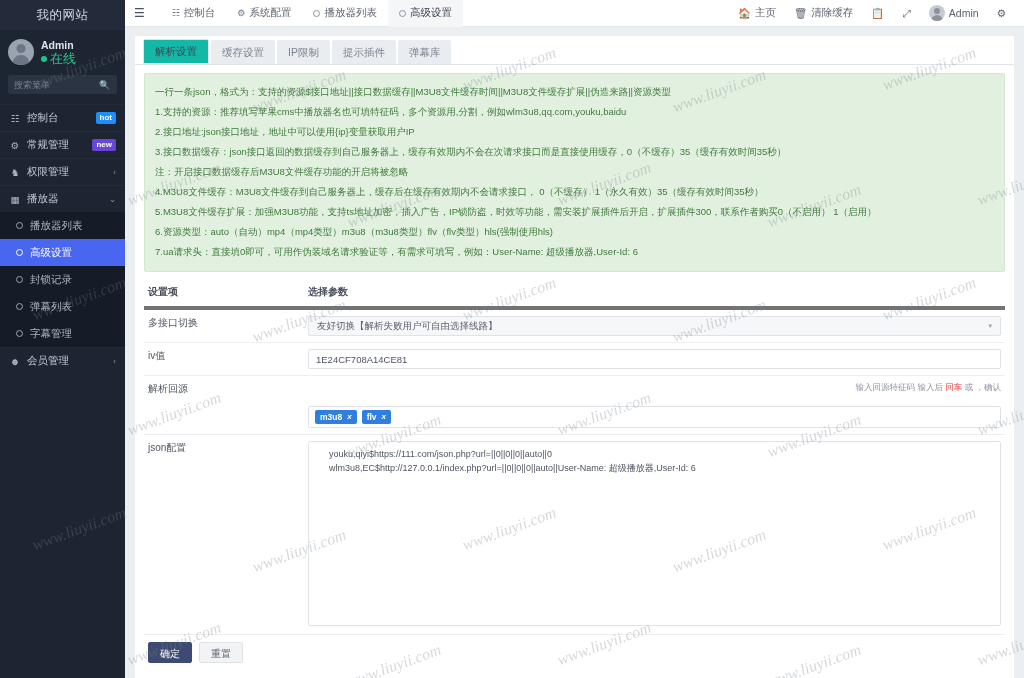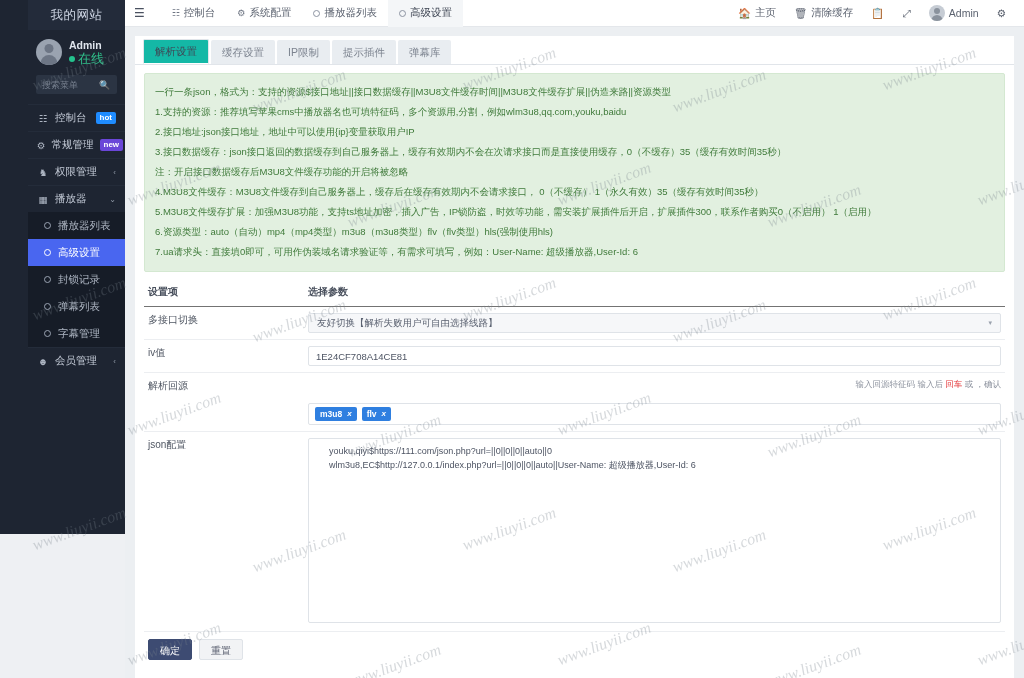--- a/index.html
+++ b/index.html
@@ -7,26 +7,25 @@
     width: 1024px; height: 678px;
     font-family: "Liberation Sans", "DejaVu Sans", sans-serif;
     font-size: 12px;
     background: #eef0f3;
     overflow: hidden;
   }
   .app { display: flex; width: 1024px; height: 678px; position: relative; }
 
   
   .sidebar {
-    width: 125px; height: 534px;
+    width: 125px; height: 678px;
     background: #1e2532;
     flex: 0 0 125px;
     position: relative;
     overflow: hidden;
-    padding-left: 28px;
   }
   .brand {
     height: 30px;
     display: flex; align-items: center; justify-content: center;
     color: #cfd6e4; font-size: 12.5px; letter-spacing: .5px;
     background: #232b3a;
   }
   .userbox {
     display: flex; align-items: center;
     padding: 9px 8px 10px 8px;
@@ -168,21 +167,21 @@
     padding: 8px 10px 9px 10px;
     font-size: 9.5px; line-height: 20px;
     border-radius: 2px;
   }
   .notice p { white-space: nowrap; overflow: hidden; }
 
   table.form { width: 100%; border-collapse: collapse; margin-top: 7px; }
   table.form th {
     text-align: left; font-size: 10px; color: #49505d; font-weight: bold;
     padding: 6px 4px 7px 4px;
-    border-bottom: 1px solid #737373;
+    border-bottom: 4px solid #737373;
   }
   table.form td {
     font-size: 10px; color: #505763;
     padding: 6px 4px; vertical-align: top;
     border-bottom: 1px solid #eceef1;
   }
   td.lbl { width: 160px; padding-top: 9px; }
   th.col1 { width: 160px; }
 
   .select-fake {

